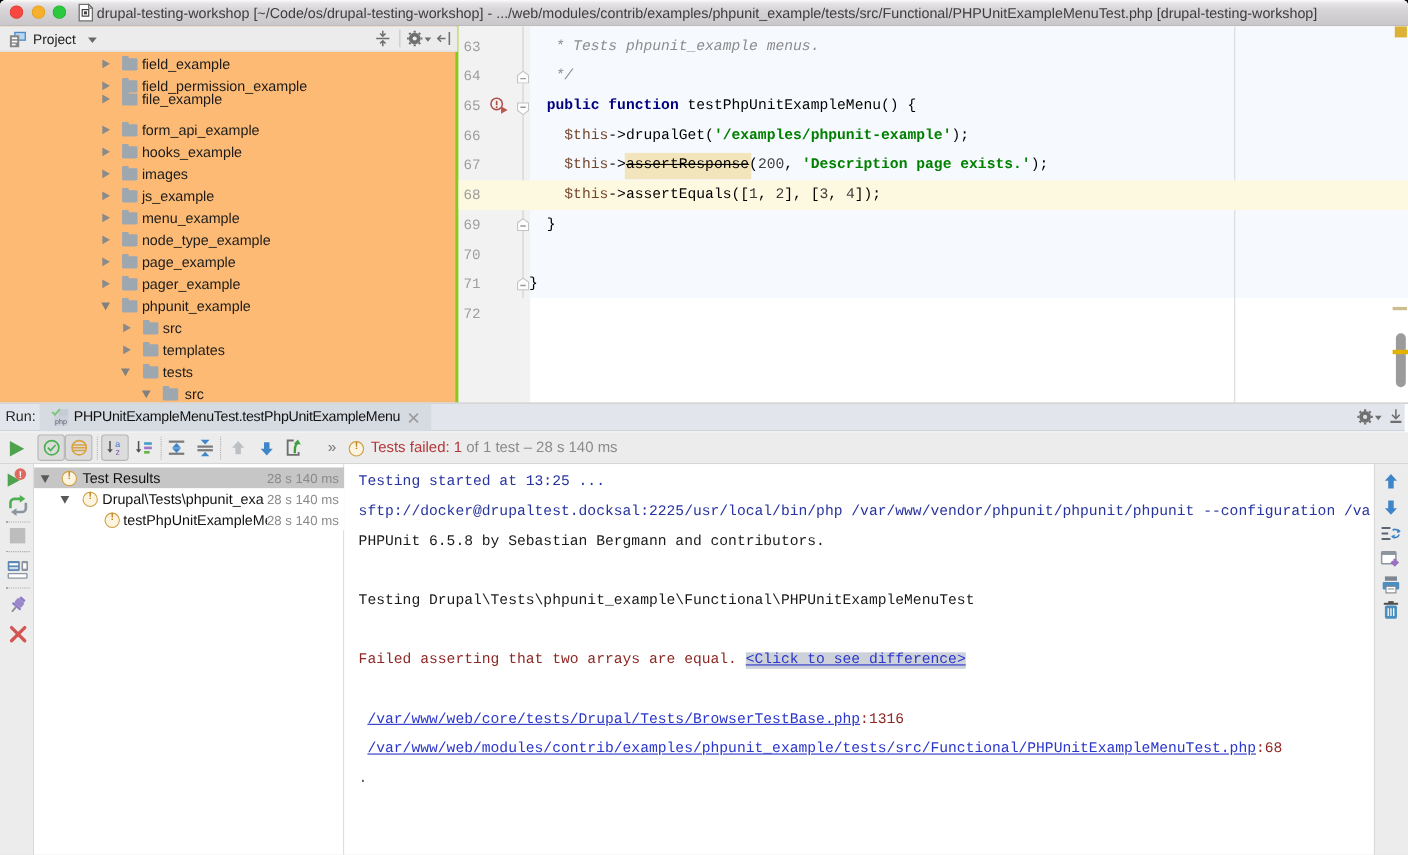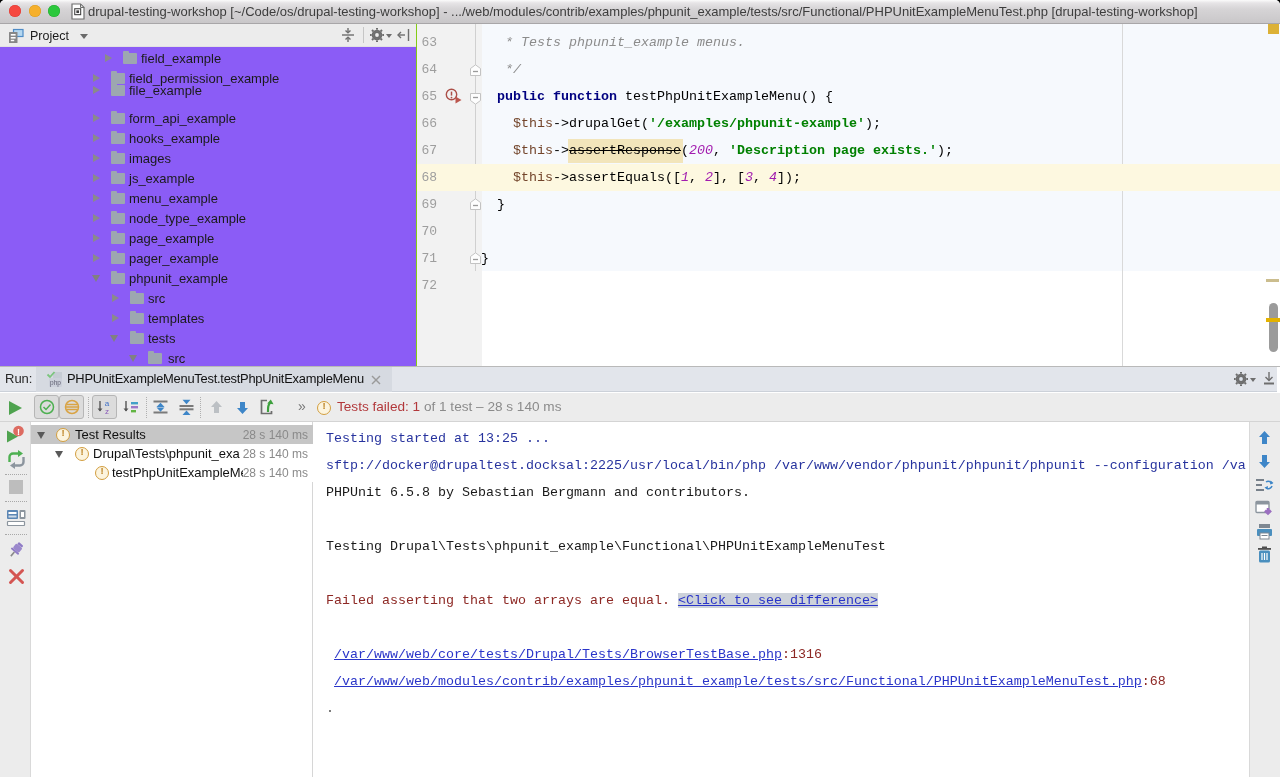--- a/index.html
+++ b/index.html
@@ -6,38 +6,38 @@
 html,body { width:1280px; height:777px; background:#000; overflow:hidden; }
 body { font-family:"Liberation Sans", sans-serif; }
 #win { position:absolute; left:0; top:0; width:1280px; height:777px; background:#fff; border-radius:5px 5px 0 0; overflow:hidden; }
 .abs { position:absolute; }
 pre { font-family:"Liberation Mono", monospace; }
 
 #titlebar { left:0; top:0; width:1280px; height:24px; background:linear-gradient(#fbfbfb 0px, #e6e4e6 3px, #d6d4d6 9px, #c9c7c9 23px); border-bottom:1px solid #a8a6a8; }
 .tl { position:absolute; width:12px; height:12px; border-radius:50%; top:5px; }
 #title-text { left:88px; top:0; height:23px; line-height:23px; font-size:13px; color:#3d3d3d; white-space:nowrap; letter-spacing:0; }
 
-#proj { left:0; top:24px; width:417px; height:342px; background:#8b5cf6; border-right:1px solid #84cc16; }
+#proj { left:0; top:24px; width:417px; height:342px; background:#fdba74; border-right:3px solid #84cc16; }
 #proj-head { left:0; top:0; width:416px; height:23px; background:#ececec; border-bottom:1px solid #e2e2e2; }
 .trow { position:absolute; left:0; width:416px; height:20px; font-size:13px; color:#1b1b1b; white-space:nowrap; }
 .trow .lbl { position:absolute; top:50%; transform:translateY(-50%); }
 .arrow-r { position:absolute; width:0; height:0; border-left:7px solid #8a8a8a; border-top:4.5px solid transparent; border-bottom:4.5px solid transparent; top:50%; margin-top:-4.5px; }
 .arrow-d { position:absolute; width:0; height:0; border-top:7px solid #808080; border-left:4.5px solid transparent; border-right:4.5px solid transparent; top:50%; margin-top:-3px; }
 .folder { position:absolute; width:14px; height:11px; background:#9da7b0; border-radius:1px; top:50%; margin-top:-5px; }
 .folder:before { content:""; position:absolute; left:0; top:-2px; width:6px; height:3px; background:#9da7b0; border-radius:1px 1px 0 0; }
 
 #editor { left:417px; top:24px; width:863px; height:342px; background:#fff; }
 #gutter { position:absolute; left:0; top:0; width:65px; height:342px; background:#f2f2f2; }
 #edbg { position:absolute; left:65px; top:0; width:798px; height:247px; background:#f6f9fd; }
 .lnum { position:absolute; left:0; width:20px; text-align:right; font-family:"Liberation Mono",monospace; font-size:13px; color:#9e9e9e; line-height:27px; }
 #code { position:absolute; left:64px; top:5px; font-size:13.34px; line-height:27px; color:#000; }
 #code .cmt { color:#8c8c8c; font-style:italic; }
 #code .kw { color:#000080; font-weight:bold;text-align:right; }
 #code .str { color:#008000; font-weight:bold; }
-#code .num { color:#a21caf;font-style:italic; }
+#code .num { color:#404040; }
 #code .ths { color:#73452b; }
 #code .dep { text-decoration:line-through; }
 
 #run { left:0; top:366px; width:1280px; height:411px; background:#fff; border-top:1px solid #b9b9b9; }
 #runtabs { position:absolute; left:0; top:0; width:1277px; height:25px; background:#e2e5eb; border-bottom:1px solid #ccd1d9; font-size:13px; }
 #runbar { position:absolute; left:0; top:26px; width:1280px; height:29px; background:#ececec; border-bottom:1px solid #d4d4d4; }
 #runleft { position:absolute; left:0; top:55px; width:31px; height:356px; background:#ececec; border-right:1px solid #d9d9d9; }
 #testtree { position:absolute; left:31px; top:55px; width:282px; height:356px; background:#fff; border-right:1px solid #d6d6d6; }
 #console { position:absolute; left:313px; top:55px; width:936px; height:356px; background:#fff; }
 #conright { position:absolute; left:1249px; top:55px; width:31px; height:356px; background:#ececec; border-left:1px solid #d9d9d9; }
@@ -100,21 +100,21 @@
       <circle cx="8" cy="8" r="4.3" fill="none" stroke="#6e6e6e" stroke-width="2"></circle>
       <circle cx="8" cy="8" r="1.9" fill="#ececec"></circle>
     </svg>
     <div class="abs" style="left:386px; top:10px; width:0; height:0; border-top:4px solid #6e6e6e; border-left:3.5px solid transparent; border-right:3.5px solid transparent;"></div>
     <svg class="abs" style="left:396px; top:3px;" width="16" height="16" viewBox="0 0 16 16" stroke="#6e6e6e" stroke-width="1.4" fill="none">
       <line x1="12.5" y1="2" x2="12.5" y2="14"></line>
         <line x1="2" y1="8" x2="9" y2="8"></line>
         <path d="M5 5 L2 8 L5 11"></path>
     </svg>
     <div id="tree" class="abs" style="left:0; top:24px; width:416px; height:318px; overflow:hidden;">
-<div class="trow" style="top:0px;margin-left:12px;">
+<div class="trow" style="top:0px;">
           <div class="arrow-r" style="left:93px;"></div>
           <div class="folder" style="left:111px;"></div>
           <span class="lbl" style="left:129px;">field_example</span>
         </div>
 <div class="trow" style="top:20px;">
           <div class="arrow-r" style="left:93px;"></div>
           <div class="folder" style="left:111px;"></div>
           <span class="lbl" style="left:129px;">field_permission_example</span>
         </div>
 <div class="trow" style="top:32px;padding-left:32px;">

